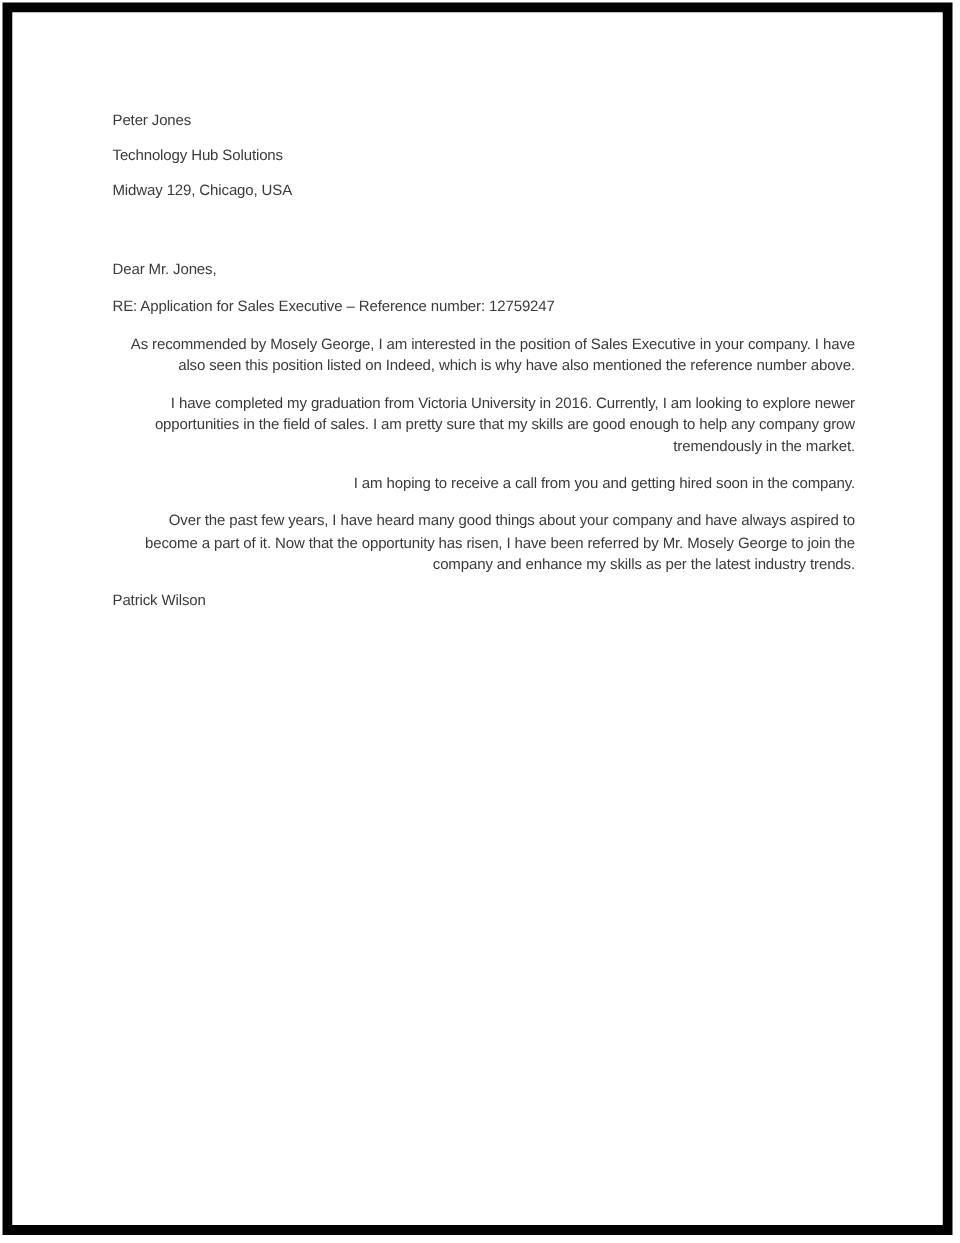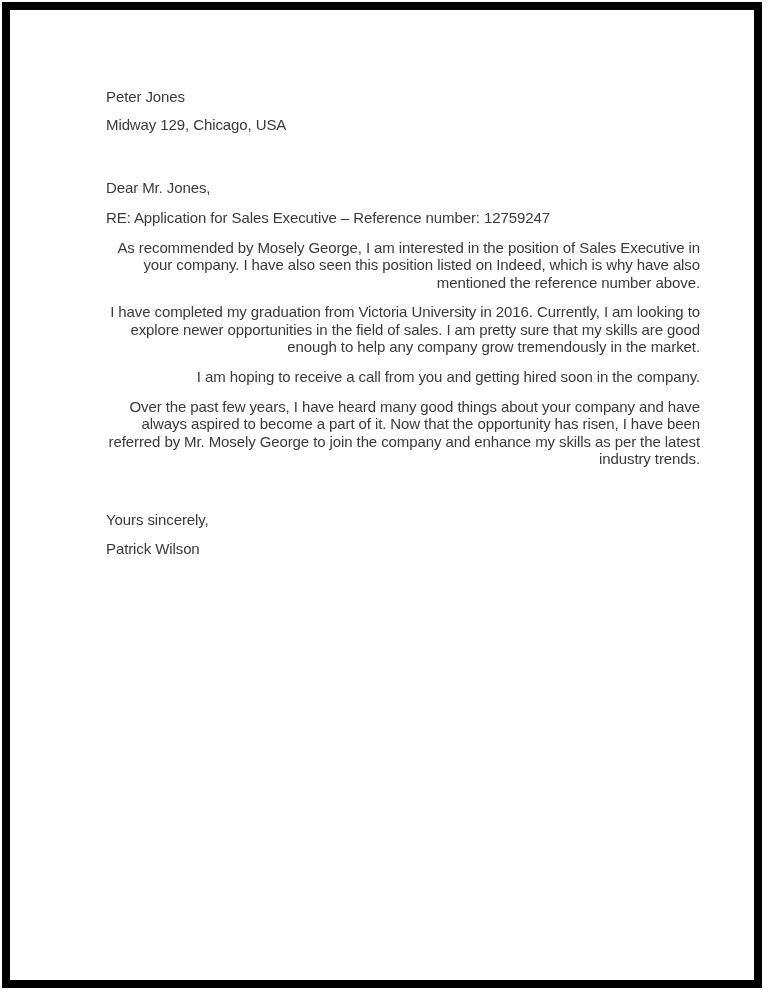--- a/index.html
+++ b/index.html
@@ -34,24 +34,23 @@
     background: #ffffff;
     overflow: hidden;
   }
 
   .letter-body {
     position: absolute;
     left: 80px;
     top: 78px;
     width: 594px;
     color: #3a3a3a;
-    font-size: 15px;
+    font-size: 12px;
     line-height: 17.5px;
     letter-spacing: -0.1px;
-    margin-left: 16px;
   }
 
   .recipient-block {
     margin: 0;
   }
   .recipient-line {
     margin: 0 0 10.5px 0;
     line-height: 17.5px;
   }
 
@@ -84,32 +83,32 @@
 </head>
 <body>
 
 <div class="page-frame">
   <div class="page-sheet">
 
     <div class="letter-body">
 
       <div class="recipient-block">
         <p class="recipient-line">Peter Jones</p>
+        <p class="recipient-line">Technology Hub Solutions</p>
         <p class="recipient-line">Midway 129,  Chicago, USA</p>
       </div>
 
       <p class="salutation">Dear Mr. Jones,</p>
 
       <p class="subject-line">RE: Application for Sales Executive – Reference number: 12759247</p>
 
       <p class="body-paragraph">As recommended by Mosely George, I am interested in the position of Sales Executive in your company. I have also seen this position listed on Indeed, which is why have also mentioned the reference number above.</p>
       <p class="body-paragraph">I have completed my graduation from Victoria University in 2016. Currently, I am looking to explore newer opportunities in the field of sales. I am pretty sure that my skills are good enough to help any company grow tremendously in the market.</p>
       <p class="body-paragraph">I am hoping to receive a call from you and getting hired soon in the company.</p>
       <p class="body-paragraph">Over the past few years, I have heard many good things about your company and have always aspired to become a part of it. Now that the opportunity has risen, I have been referred by Mr. Mosely George to join the company and enhance my skills as per the latest industry trends.</p>
 
-      <p class="closing">Yours sincerely,</p>
 
       <p class="signature-name">Patrick Wilson</p>
 
     </div>
 
   </div>
 </div>
 
 </body></html>

